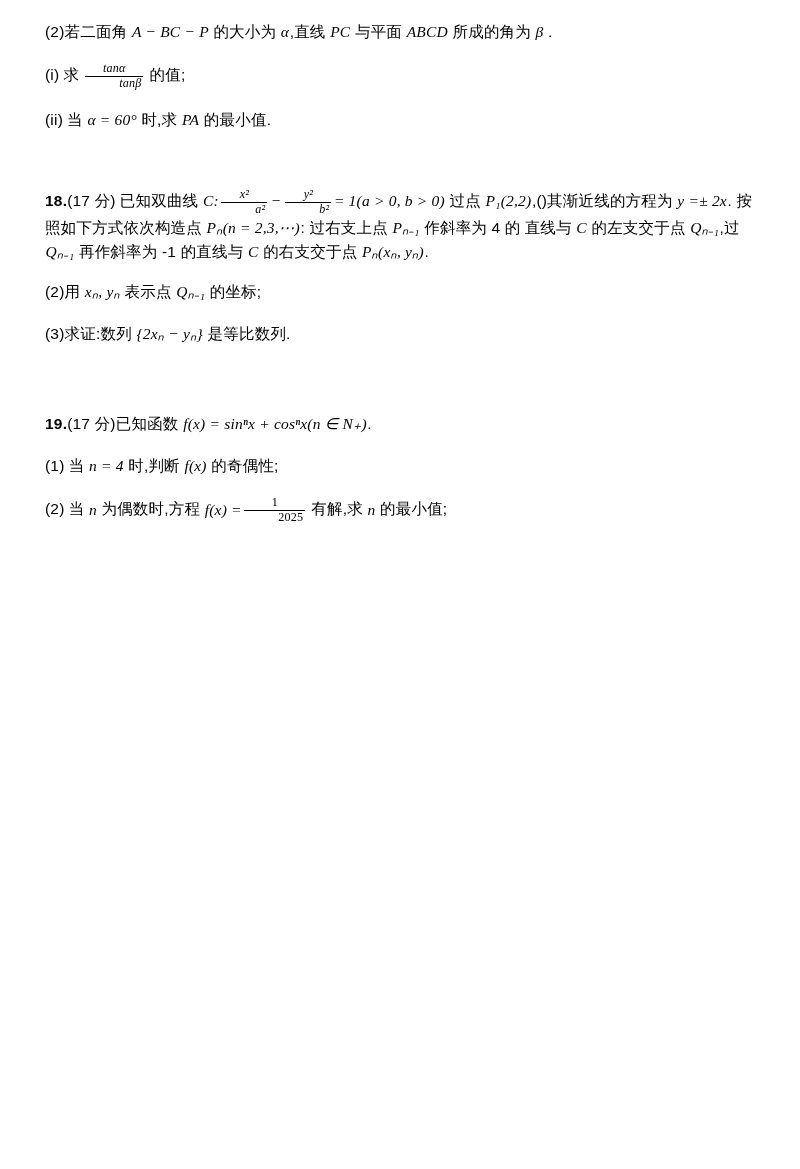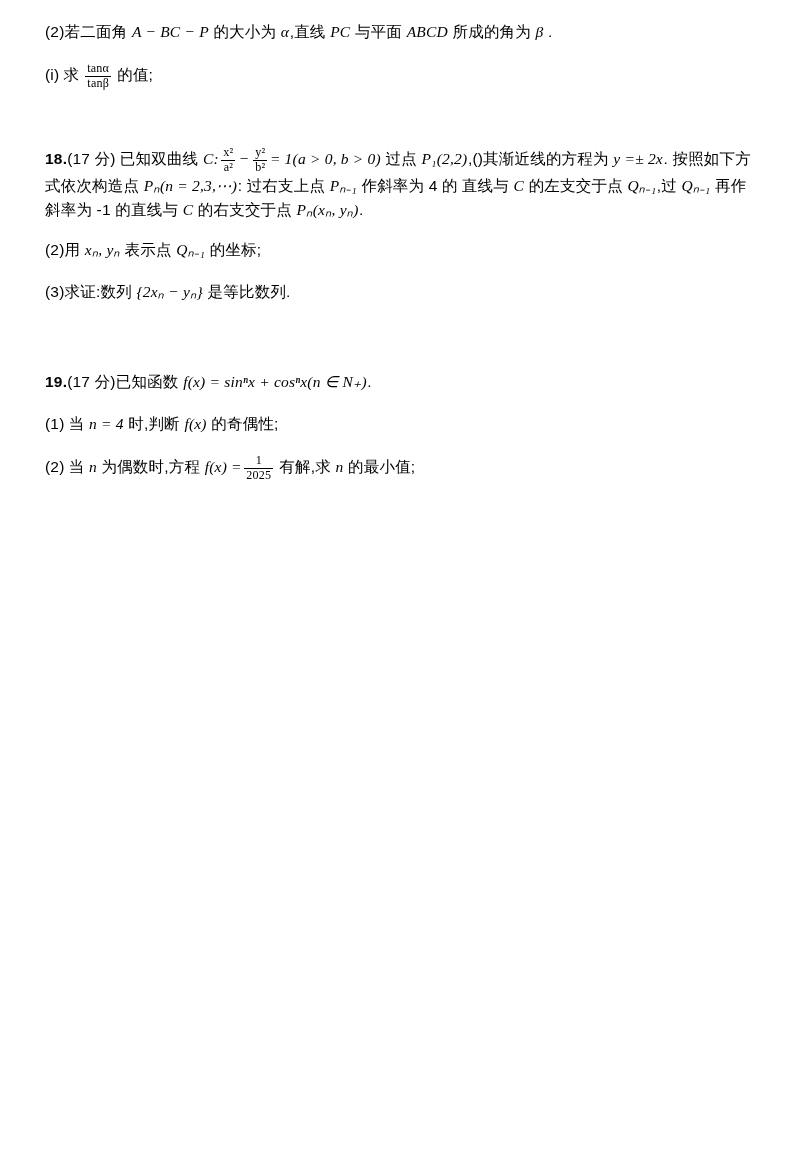--- a/index.html
+++ b/index.html
@@ -65,22 +65,24 @@
     margin: 0 2px;
   }
   .frac .num {
     display: block;
     padding: 0 2px;
     border-bottom: 1px solid #000;
   }
   .frac .den {
     display: block;
     padding: 0 2px;
+    margin-left: 32px;
   }
   .frac-i .num, .frac-i .den {
+    font-style: italic;
   }
   .qnum {
     font-family: "Liberation Sans", sans-serif;
     font-weight: bold;
     font-style: normal;
     text-align: center;
   }
   .zh {
     font-family: "Liberation Sans", sans-serif;
     font-style: normal;
@@ -108,20 +110,28 @@
     <p class="para">
       <span class="zh">(i)</span>
       <span class="zh">求</span>
       <span class="frac frac-i">
         <span class="num">tanα</span>
         <span class="den">tanβ</span>
       </span>
       <span class="zh">的值;</span>
     </p>
 
+    <p class="para">
+      <span class="zh">(ii)</span>
+      <span class="zh">当</span>
+      <span class="mi">α = 60°</span>
+      <span class="zh">时,求</span>
+      <span class="mi">PA</span>
+      <span class="zh">的最小值.</span>
+    </p>
 
     <div class="blockgap"></div>
 
     <p class="para tight">
       <span class="qnum">18.</span><span class="zh">(17 分)</span>
       <span class="zh">已知双曲线</span>
       <span class="mi">C:</span><span class="frac frac-i"><span class="num">x²</span><span class="den">a²</span></span><span class="mo">−</span><span class="frac frac-i"><span class="num">y²</span><span class="den">b²</span></span><span class="mi">= 1(a &gt; 0, b &gt; 0)</span>
       <span class="zh">过点</span>
       <span class="mi">P₁(2,2)</span><span class="zh">,()其渐近线的方程为</span>
       <span class="mi">y =± 2x</span><span class="zh">. 按照如下方式依次构造点</span>

